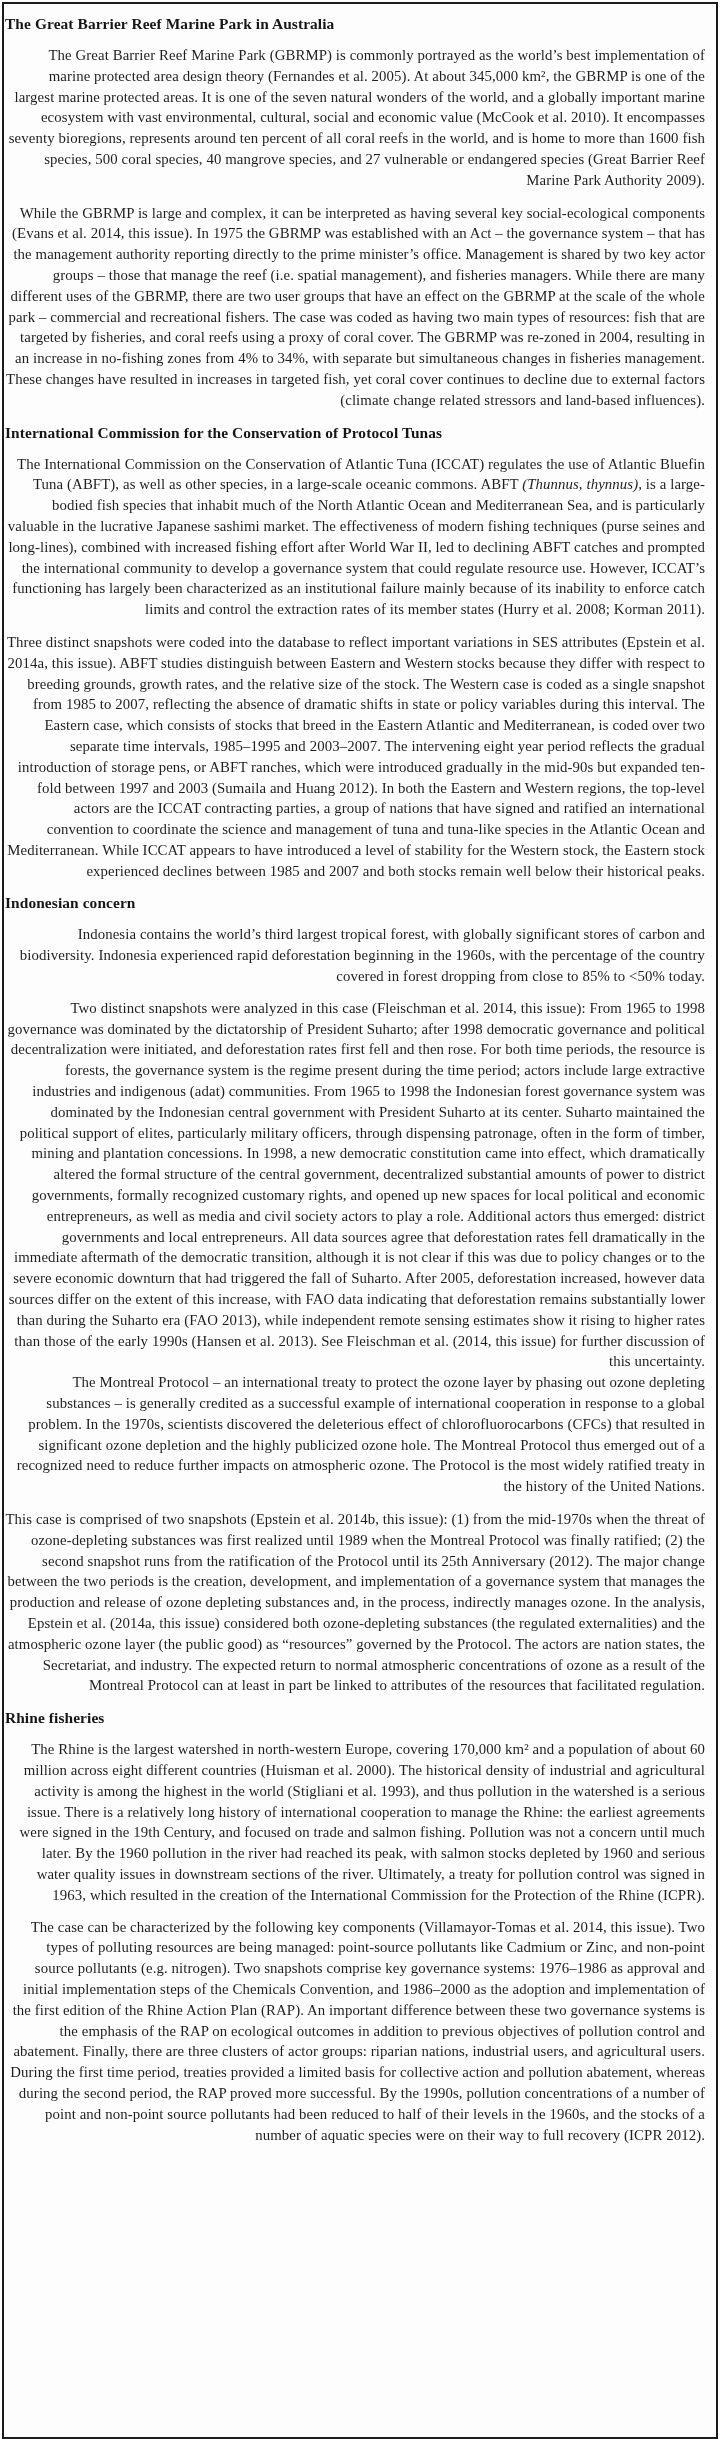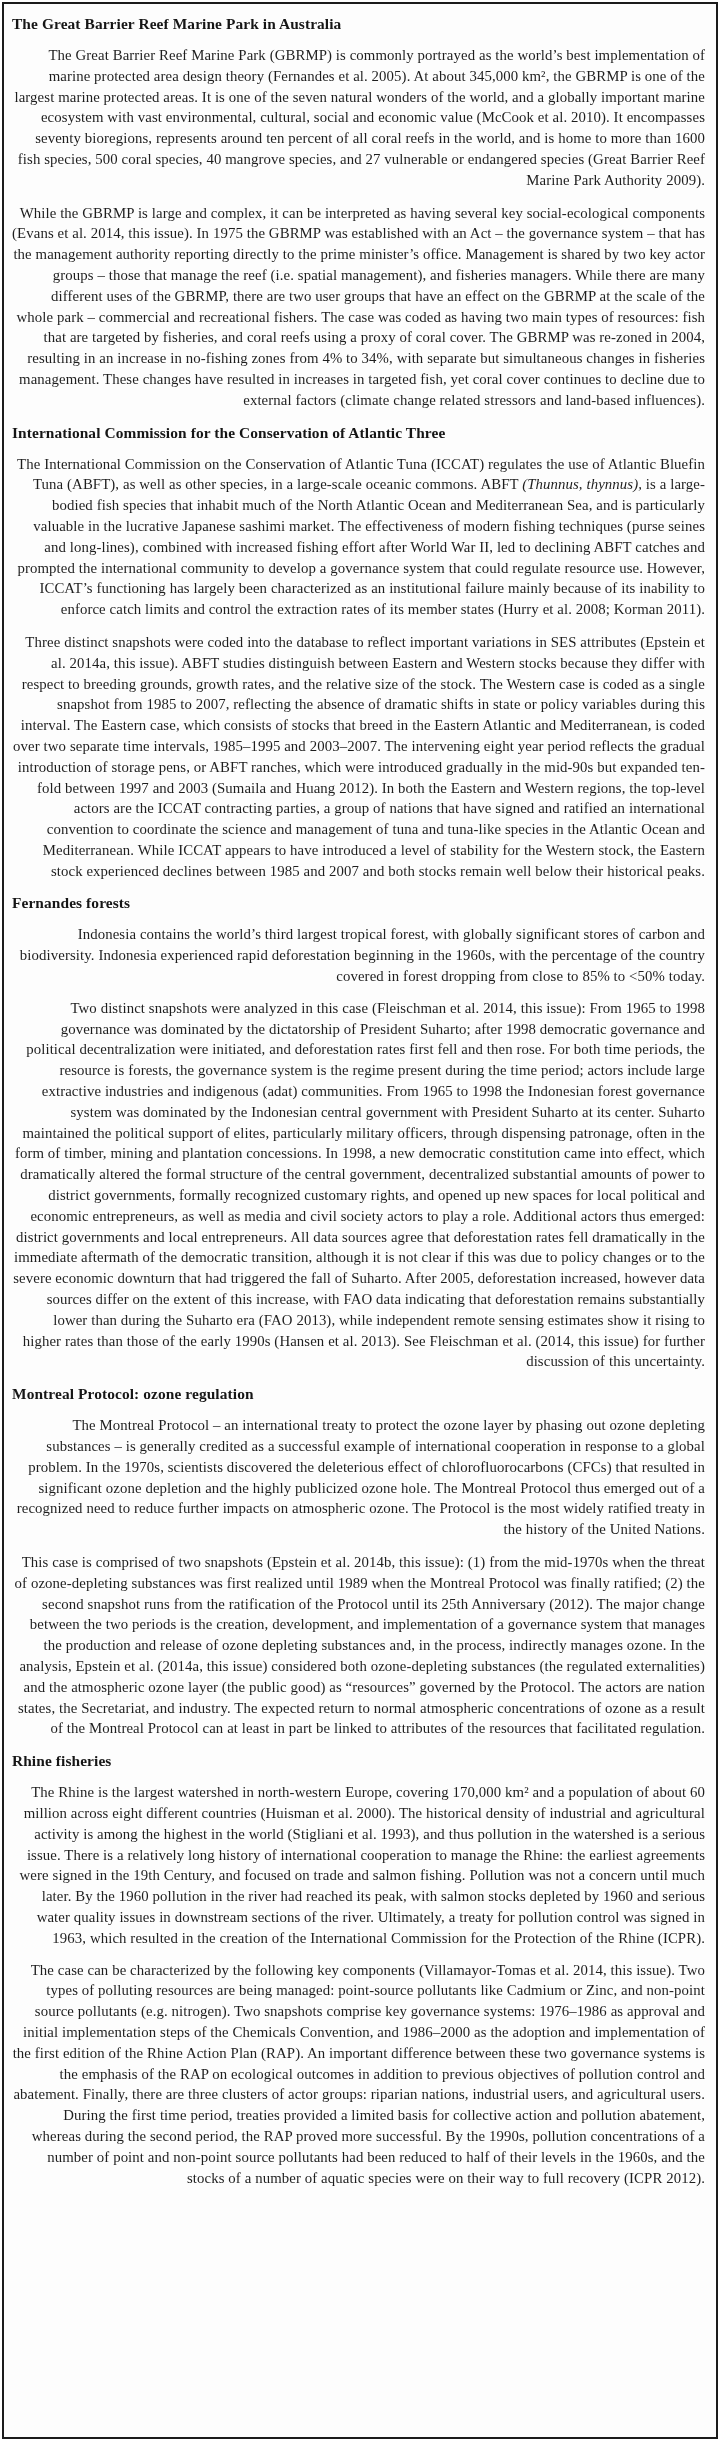--- a/index.html
+++ b/index.html
@@ -10,21 +10,21 @@
   body {
     width: 720px;
   }
   .page {
     box-sizing: border-box;
     width: 716px;
     min-height: 2437px;
     margin: 2px auto;
     border: 2px solid #1b1b1b;
     background: #fdfdfd;
-    padding: 9px 11px 14px 8px;
+    padding: 9px 11px 14px 1px;
     font-family: "Liberation Serif", "DejaVu Serif", serif;
     font-size: 14.8px;
     line-height: 20.8px;
     color: #1e1e1e;
     letter-spacing: 0.1px;
   }
   .case-section { margin: 0; }
   .section-heading {
     font-size: 15.4px;
     font-weight: bold;
@@ -47,37 +47,36 @@
 <div class="page">
   <section class="case-section">
     <h2 class="section-heading">The Great Barrier Reef Marine Park in Australia</h2>
     <div class="section-body">
         <p><span>The Great Barrier Reef Marine Park (GBRMP) is commonly portrayed as the world’s best implementation of marine protected area design theory (Fernandes et al. 2005). At about 345,000 km², the GBRMP is one of the largest marine protected areas. It is one of the seven natural wonders of the world, and a globally important marine ecosystem with vast environmental, cultural, social and economic value (McCook et al. 2010). It encompasses seventy bioregions, represents around ten percent of all coral reefs in the world, and is home to more than 1600 fish species, 500 coral species, 40 mangrove species, and 27 vulnerable or endangered species (Great Barrier Reef Marine Park Authority 2009).</span></p>
         <p><span>While the GBRMP is large and complex, it can be interpreted as having several key social-ecological components (Evans et al. 2014, this issue). In 1975 the GBRMP was established with an Act – the governance system – that has the management authority reporting directly to the prime minister’s office. Management is shared by two key actor groups – those that manage the reef (i.e. spatial management), and fisheries managers. While there are many different uses of the GBRMP, there are two user groups that have an effect on the GBRMP at the scale of the whole park – commercial and recreational fishers. The case was coded as having two main types of resources: fish that are targeted by fisheries, and coral reefs using a proxy of coral cover. The GBRMP was re-zoned in 2004, resulting in an increase in no-fishing zones from 4% to 34%, with separate but simultaneous changes in fisheries management. These changes have resulted in increases in targeted fish, yet coral cover continues to decline due to external factors (climate change related stressors and land-based influences).</span></p>
       </div>
   </section>
 
   <section class="case-section">
-    <h2 class="section-heading">International Commission for the Conservation of Atlantic Three</h2>
+    <h2 class="section-heading">International Commission for the Conservation of Protocol Tunas</h2>
     <div class="section-body">
         <p><span>The International Commission on the Conservation of Atlantic Tuna (ICCAT) regulates the use of Atlantic Bluefin Tuna (ABFT), as well as other species, in a large-scale oceanic commons. ABFT </span><span class="italic">(Thunnus, thynnus),</span><span> is a large-bodied fish species that inhabit much of the North Atlantic Ocean and Mediterranean Sea, and is particularly valuable in the lucrative Japanese sashimi market. The effectiveness of modern fishing techniques (purse seines and long-lines), combined with increased fishing effort after World War II, led to declining ABFT catches and prompted the international community to develop a governance system that could regulate resource use. However, ICCAT’s functioning has largely been characterized as an institutional failure mainly because of its inability to enforce catch limits and control the extraction rates of its member states (Hurry et al. 2008; Korman 2011).</span></p>
         <p><span>Three distinct snapshots were coded into the database to reflect important variations in SES attributes (Epstein et al. 2014a, this issue). ABFT studies distinguish between Eastern and Western stocks because they differ with respect to breeding grounds, growth rates, and the relative size of the stock. The Western case is coded as a single snapshot from 1985 to 2007, reflecting the absence of dramatic shifts in state or policy variables during this interval. The Eastern case, which consists of stocks that breed in the Eastern Atlantic and Mediterranean, is coded over two separate time intervals, 1985–1995 and 2003–2007. The intervening eight year period reflects the gradual introduction of storage pens, or ABFT ranches, which were introduced gradually in the mid-90s but expanded ten-fold between 1997 and 2003 (Sumaila and Huang 2012). In both the Eastern and Western regions, the top-level actors are the ICCAT contracting parties, a group of nations that have signed and ratified an international convention to coordinate the science and management of tuna and tuna-like species in the Atlantic Ocean and Mediterranean. While ICCAT appears to have introduced a level of stability for the Western stock, the Eastern stock experienced declines between 1985 and 2007 and both stocks remain well below their historical peaks.</span></p>
       </div>
   </section>
 
   <section class="case-section">
-    <h2 class="section-heading">Fernandes forests</h2>
+    <h2 class="section-heading">Indonesian concern</h2>
     <div class="section-body">
         <p><span>Indonesia contains the world’s third largest tropical forest, with globally significant stores of carbon and biodiversity. Indonesia experienced rapid deforestation beginning in the 1960s, with the percentage of the country covered in forest dropping from close to 85% to &lt;50% today.</span></p>
         <p class="spaced"><span>Two distinct snapshots were analyzed in this case (Fleischman et al. 2014, this issue): From 1965 to 1998 governance was dominated by the dictatorship of President Suharto; after 1998 democratic governance and political decentralization were initiated, and deforestation rates first fell and then rose. For both time periods, the resource is forests, the governance system is the regime present during the time period; actors include large extractive industries and indigenous (adat) communities. From 1965 to 1998 the Indonesian forest governance system was dominated by the Indonesian central government with President Suharto at its center. Suharto maintained the political support of elites, particularly military officers, through dispensing patronage, often in the form of timber, mining and plantation concessions. In 1998, a new democratic constitution came into effect, which dramatically altered the formal structure of the central government, decentralized substantial amounts of power to district governments, formally recognized customary rights, and opened up new spaces for local political and economic entrepreneurs, as well as media and civil society actors to play a role. Additional actors thus emerged: district governments and local entrepreneurs. All data sources agree that deforestation rates fell dramatically in the immediate aftermath of the democratic transition, although it is not clear if this was due to policy changes or to the severe economic downturn that had triggered the fall of Suharto. After 2005, deforestation increased, however data sources differ on the extent of this increase, with FAO data indicating that deforestation remains substantially lower than during the Suharto era (FAO 2013), while independent remote sensing estimates show it rising to higher rates than those of the early 1990s (Hansen et al. 2013). See Fleischman et al. (2014, this issue) for further discussion of this uncertainty.</span></p>
       </div>
   </section>
 
   <section class="case-section">
-    <h2 class="section-heading">Montreal Protocol: ozone regulation</h2>
     <div class="section-body">
         <p><span>The Montreal Protocol – an international treaty to protect the ozone layer by phasing out ozone depleting substances – is generally credited as a successful example of international cooperation in response to a global problem. In the 1970s, scientists discovered the deleterious effect of chlorofluorocarbons (CFCs) that resulted in significant ozone depletion and the highly publicized ozone hole. The Montreal Protocol thus emerged out of a recognized need to reduce further impacts on atmospheric ozone. The Protocol is the most widely ratified treaty in the history of the United Nations.</span></p>
         <p><span>This case is comprised of two snapshots (Epstein et al. 2014b, this issue): (1) from the mid-1970s when the threat of ozone-depleting substances was first realized until 1989 when the Montreal Protocol was finally ratified; (2) the second snapshot runs from the ratification of the Protocol until its 25th Anniversary (2012). The major change between the two periods is the creation, development, and implementation of a governance system that manages the production and release of ozone depleting substances and, in the process, indirectly manages ozone. In the analysis, Epstein et al. (2014a, this issue) considered both ozone-depleting substances (the regulated externalities) and the atmospheric ozone layer (the public good) as “resources” governed by the Protocol. The actors are nation states, the Secretariat, and industry. The expected return to normal atmospheric concentrations of ozone as a result of the Montreal Protocol can at least in part be linked to attributes of the resources that facilitated regulation.</span></p>
       </div>
   </section>
 
   <section class="case-section">
     <h2 class="section-heading">Rhine fisheries</h2>
     <div class="section-body">
         <p><span>The Rhine is the largest watershed in north-western Europe, covering 170,000 km² and a population of about 60 million across eight different countries (Huisman et al. 2000). The historical density of industrial and agricultural activity is among the highest in the world (Stigliani et al. 1993), and thus pollution in the watershed is a serious issue. There is a relatively long history of international cooperation to manage the Rhine: the earliest agreements were signed in the 19th Century, and focused on trade and salmon fishing. Pollution was not a concern until much later. By the 1960 pollution in the river had reached its peak, with salmon stocks depleted by 1960 and serious water quality issues in downstream sections of the river. Ultimately, a treaty for pollution control was signed in 1963, which resulted in the creation of the International Commission for the Protection of the Rhine (ICPR).</span></p>

